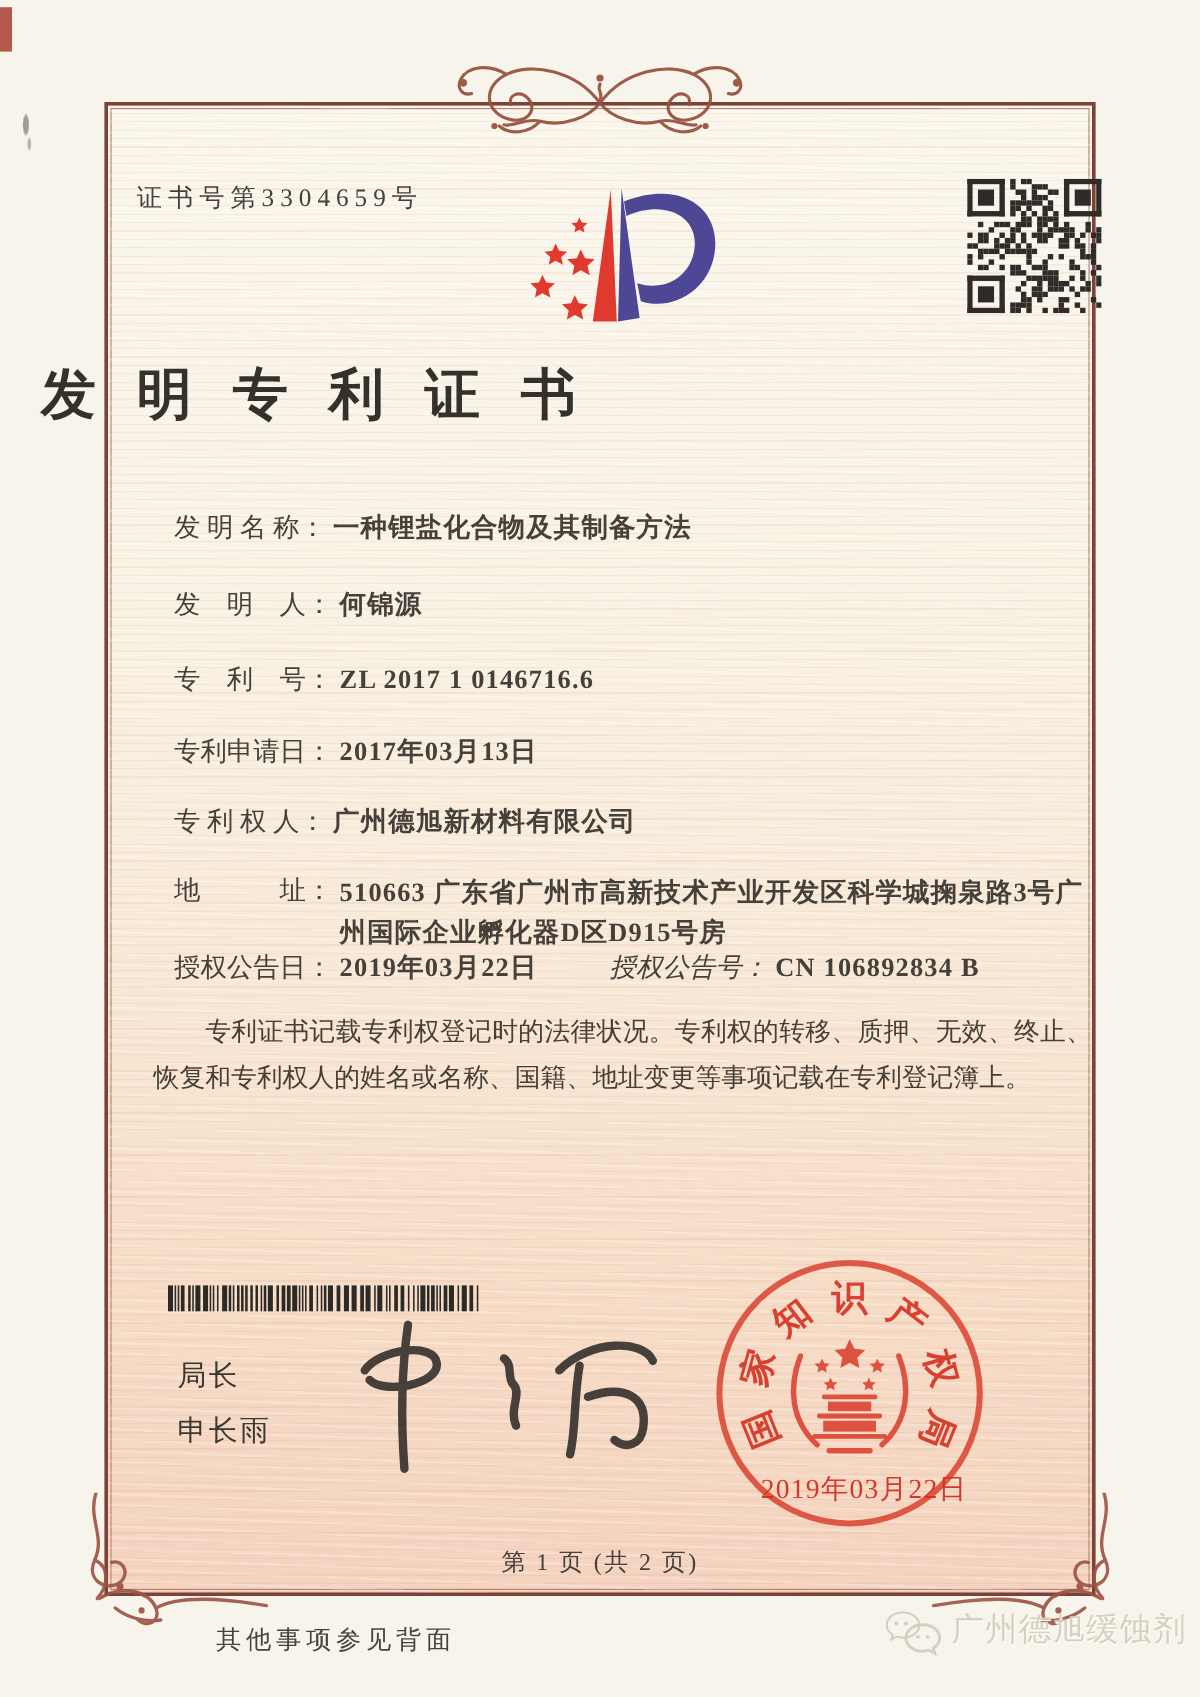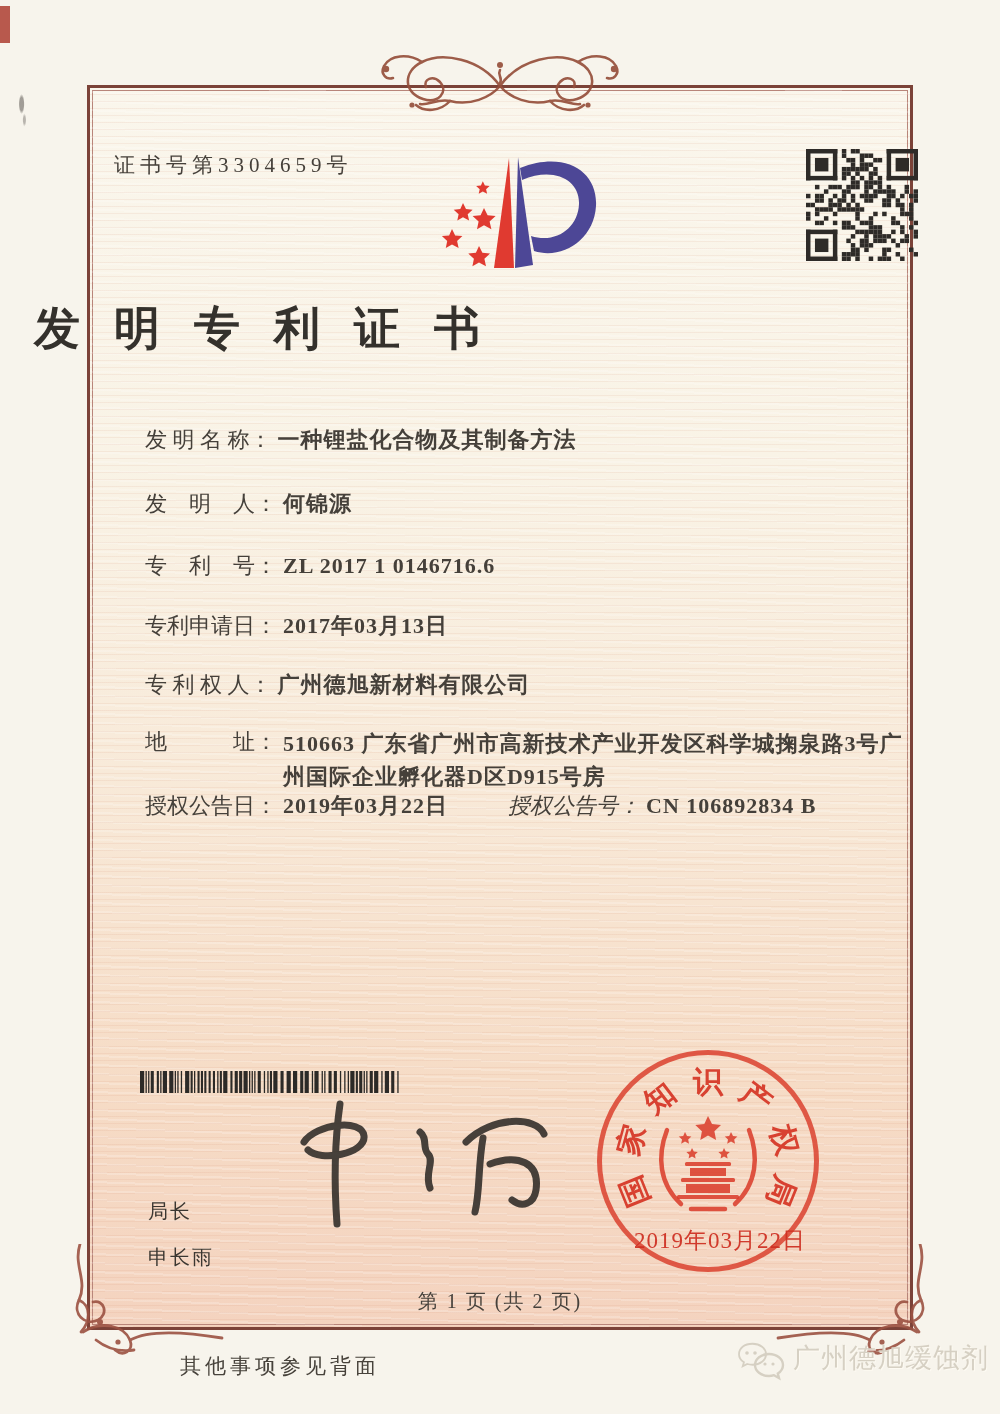--- a/index.html
+++ b/index.html
@@ -44,22 +44,22 @@
   .grant2{margin-left:60px;font-style:italic;}
   
   .body-text{
     position:absolute;left:128px;top:842px;width:782px;
     font-size:21.5px;line-height:37.5px;color:#453f35;text-align:justify;
   }
   .body-text p{margin:0;text-indent:2em;}
   
   .barcode{left:140px;top:1071px;}
   .director{
-    left:148px;top:1188px;font-family:Liberation Serif, serif;
-    font-size:20px;color:#3b3731;line-height:46px;letter-spacing:2px;
+    left:148px;top:1124px;font-family:Liberation Serif, serif;
+    font-size:24px;color:#3b3731;line-height:46px;letter-spacing:2px;
   }
   .signature{left:278px;top:1098px;z-index:4;}
   .seal{left:593px;top:1046px;width:230px;height:230px;z-index:5;}
   .seal-circle{position:absolute;inset:4px;border:5px solid rgba(217,58,40,0.82);border-radius:50%;}
   .seal-char{
     position:absolute;left:50%;top:50%;font-size:30px;font-weight:700;
     color:rgba(213,52,36,0.92);transform-origin:center;
   }
   .seal-date{
     left:600px;top:1225px;width:240px;text-align:center;z-index:6;
@@ -385,20 +385,21 @@
     <span class="lbl">专 利 权 人：</span><span class="val">广州德旭新材料有限公司</span>
   </div>
   <div class="fieldrow" style="top:727px">
     <span class="lbl" style="vertical-align:top">地　　　址：</span><span class="val addr">510663 广东省广州市高新技术产业开发区科学城掬泉路3号广州国际企业孵化器D区D915号房</span>
   </div>
   <div class="fieldrow" style="top:791px">
     <span class="lbl">授权公告日：</span><span class="val">2019年03月22日</span><span class="lbl grant2">授权公告号：</span><span class="val">CN 106892834 B</span>
   </div>
 
   <div class="body-text">
+    <p>专利证书记载专利权登记时的法律状况。专利权的转移、质押、无效、终止、恢复和专利权人的姓名或名称、国籍、地址变更等事项记载在专利登记簿上。</p>
   </div>
 
   <svg id="barcode-svg" class="abs barcode" width="262" height="22" viewBox="0 0 262 22">
       <rect x="0" y="0" width="4.2" height="22" fill="#2c2a27"></rect>
       <rect x="5.5" y="0" width="1.3" height="22" fill="#2c2a27"></rect>
       <rect x="8.1" y="0" width="1.3" height="22" fill="#2c2a27"></rect>
       <rect x="10.7" y="0" width="3.1" height="22" fill="#2c2a27"></rect>
       <rect x="16.799999999999997" y="0" width="2.1" height="22" fill="#2c2a27"></rect>
       <rect x="20.199999999999996" y="0" width="1.3" height="22" fill="#2c2a27"></rect>
       <rect x="22.799999999999997" y="0" width="4.2" height="22" fill="#2c2a27"></rect>

